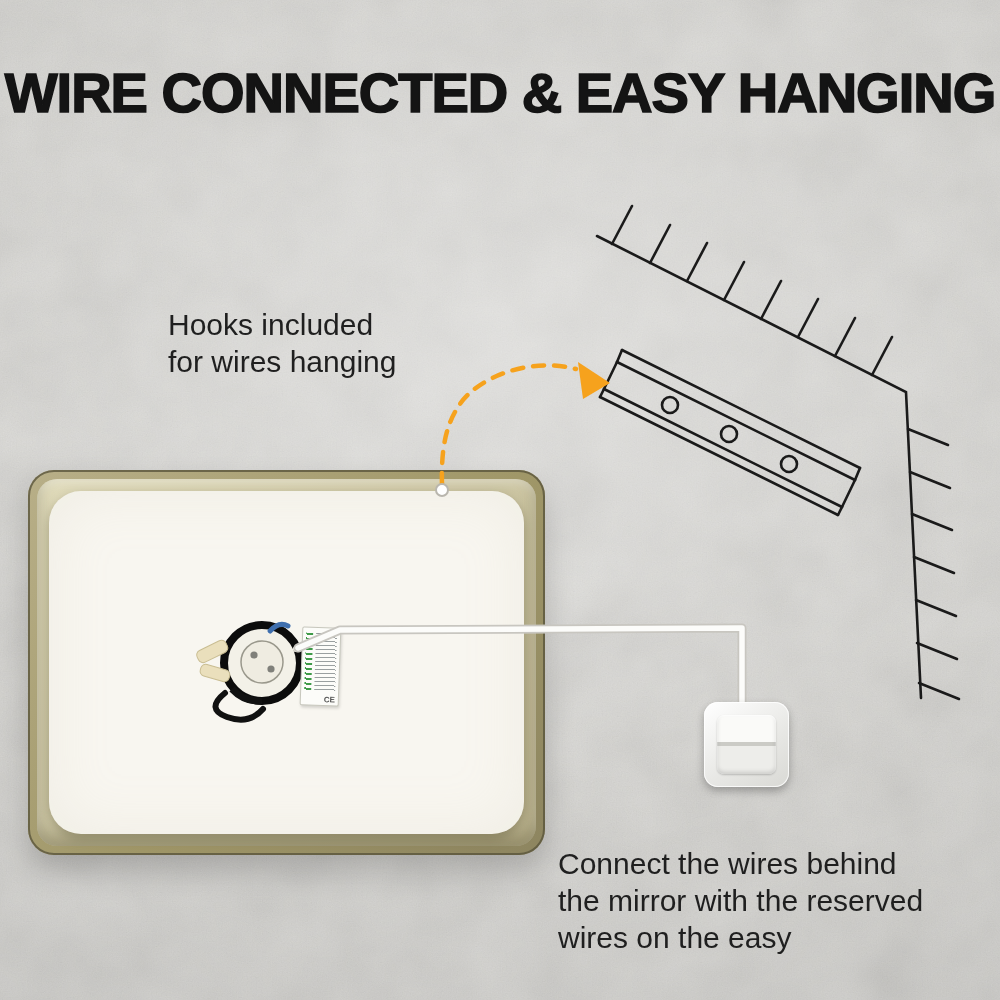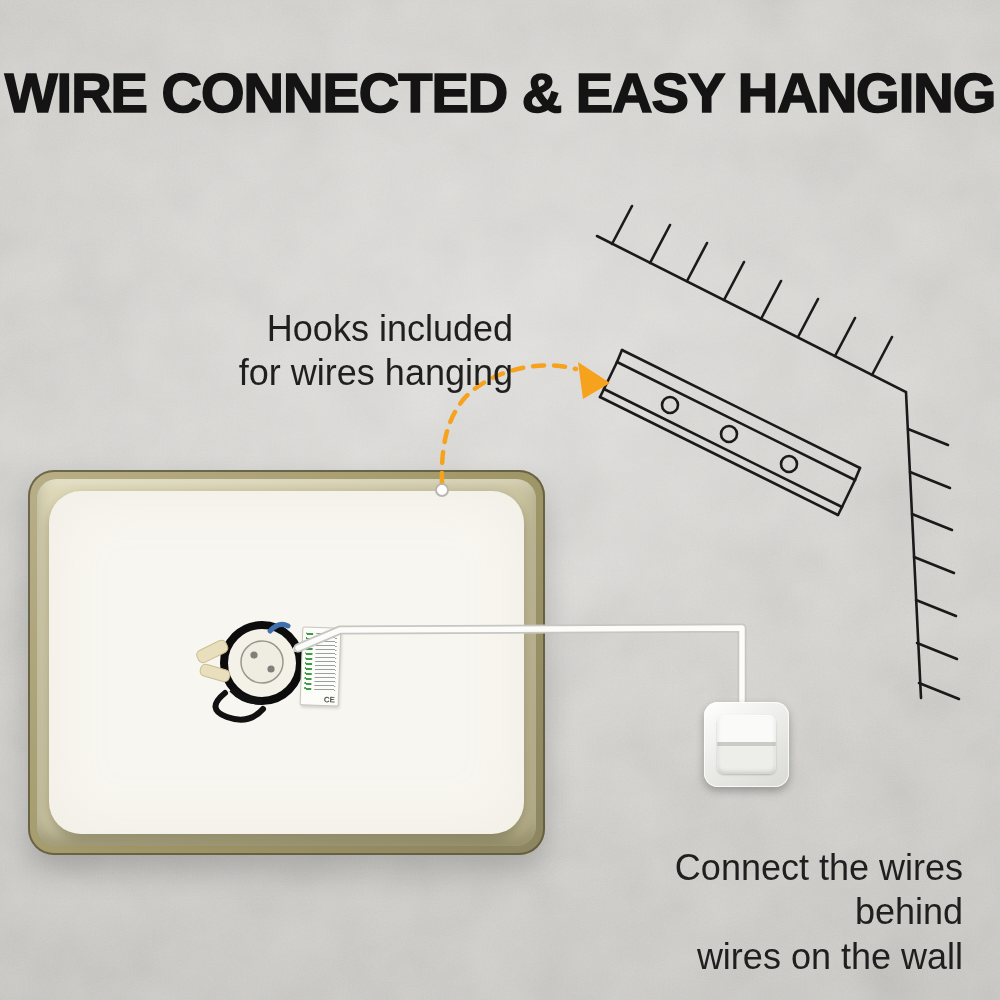--- a/index.html
+++ b/index.html
@@ -58,21 +58,21 @@
     background:linear-gradient(145deg,#ffffff,#e7e7e4 60%,#d9d9d5);
     box-shadow:0 4px 8px rgba(0,0,0,.28), inset 0 0 0 1px rgba(255,255,255,.8);
   }
   .rocker{
     position:absolute;inset:13px;border-radius:7px;
     background:linear-gradient(to bottom,#fafaf8 0 46%,#cbcbc6 46% 52%,#ededea 52% 100%);
     box-shadow:inset 0 1px 2px rgba(255,255,255,.9),
                inset 0 -2px 4px rgba(0,0,0,.15), 0 1px 2px rgba(0,0,0,.2);
   }
   
-  .callout{position:absolute;z-index:5;text-align:right;color:#1f1f1f;font-size:36px;line-height:1.23;}
+  .callout{position:absolute;z-index:5;text-align:left;color:#1f1f1f;font-size:30px;line-height:1.23;}
   .callout span{display:block;}
   .callout.hooks{left:168px;top:307px;width:345px;}
   .callout.connect{left:558px;top:846px;width:405px;}
 </style>
 </head>
 <body>
 
 <div class="stage">
 
   <svg class="wall-noise" width="1000" height="1000" aria-hidden="true">
@@ -172,16 +172,17 @@
     <div class="rocker"></div>
   </div>
 
   <div class="callout hooks">
     <span>Hooks included</span>
     <span>for wires hanging</span>
   </div>
 
   <div class="callout connect">
     <span>Connect the wires behind</span>
-    <span>wires on the wall</span>
+    <span>the mirror with the reserved</span>
+    <span>wires on the easy</span>
   </div>
 
 </div>
 
 </body></html>

